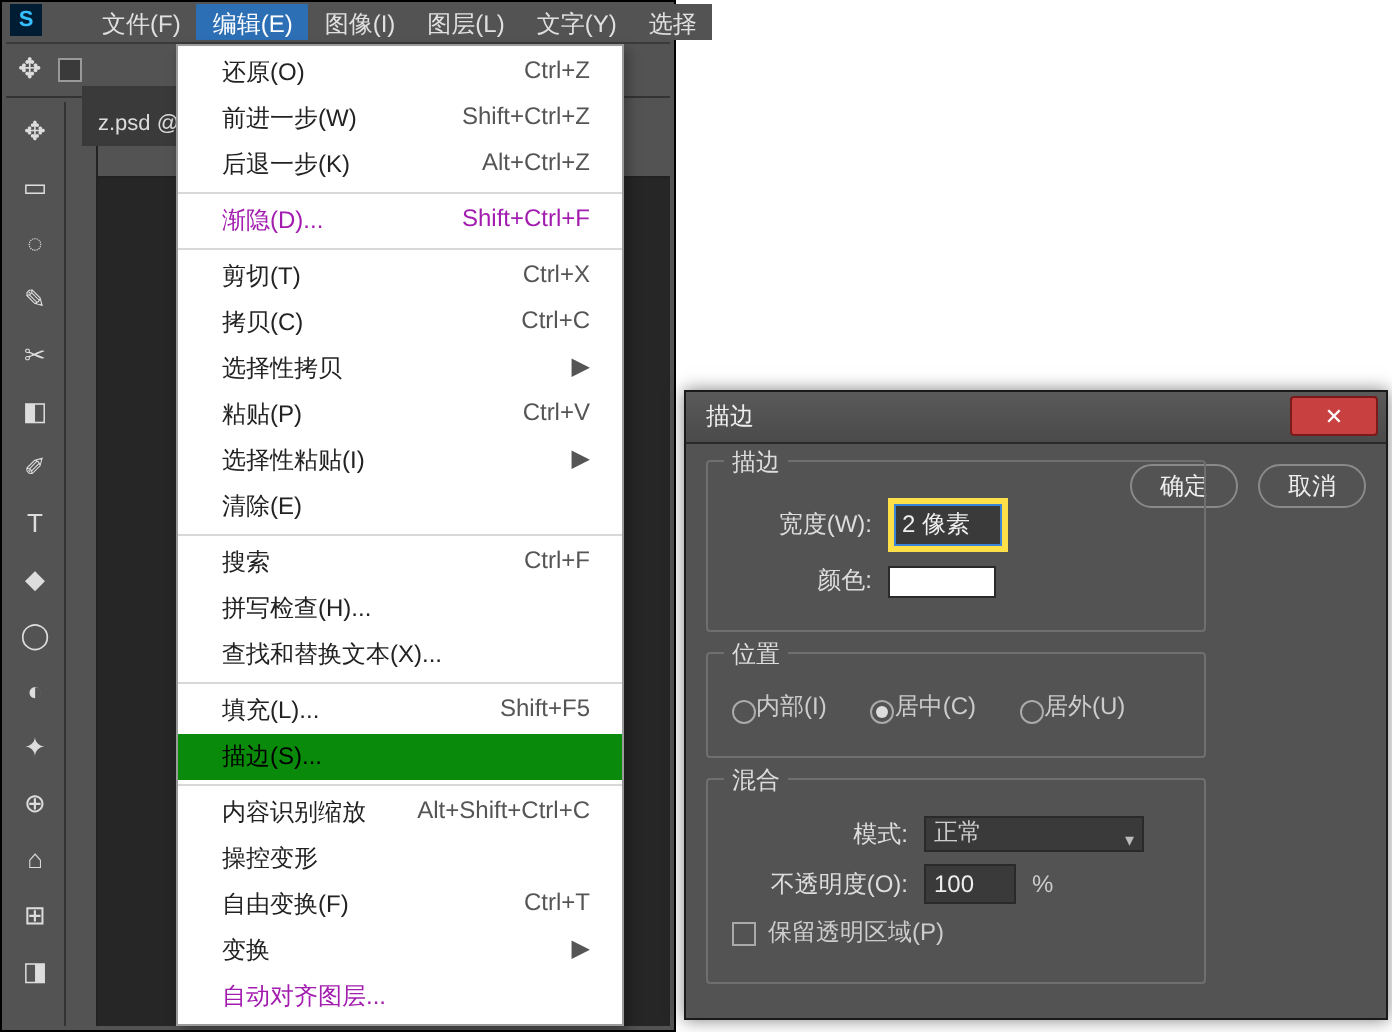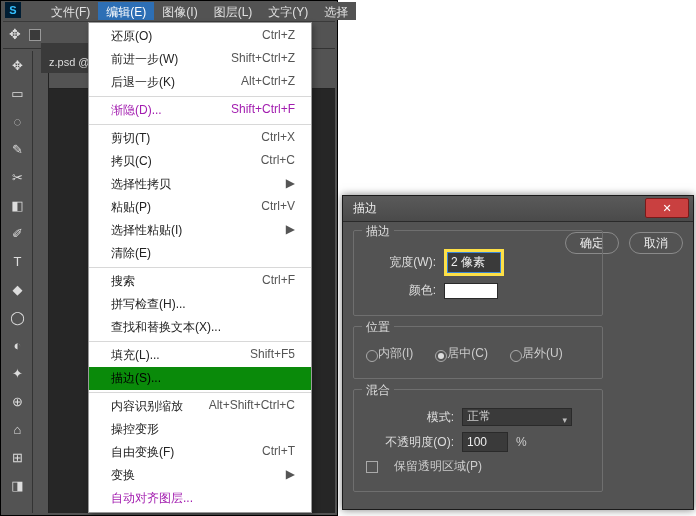--- a/index.html
+++ b/index.html
@@ -43,21 +43,21 @@
   .row{display:flex;align-items:center;gap:8px;margin:6px 0}
   .row .lab{width:70px;text-align:right;color:#ddd}
   .inp{background:#3a3a3a;border:1px solid #2a2a2a;color:#eee;padding:2px 4px;width:60px}
   .inp.sel{border:3px solid #fde047;box-shadow:0 0 0 1px #3a84d6 inset}
   .swatch{width:54px;height:16px;background:#fff;border:1px solid #2a2a2a}
   .radio{display:flex;align-items:flex-end;gap:0;margin-right:14px}
   .radio i{width:12px;height:12px;border-radius:50%;border:1px solid #aaa;display:inline-block;position:relative}
   .radio.on i:after{content:"";position:absolute;left:2px;top:2px;width:6px;height:6px;border-radius:50%;background:#ddd}
   .select{background:#3a3a3a;border:1px solid #2a2a2a;width:110px;height:18px;display:flex;align-items:flex-end;justify-content:space-between;padding:0 4px}
   .select .arr{font-size:9px;color:#bbb}
-  .chkbox{display:flex;align-items:center;gap:16px}
+  .chkbox{display:flex;align-items:center;gap:6px}
   .chkbox i{width:12px;height:12px;border:1px solid #aaa;display:inline-block}
   .btns{position:absolute;right:0;top:2px;display:flex;gap:10px}
   .btn{width:54px;height:22px;border:1px solid #8a8a8a;border-radius:11px;display:flex;align-items:center;justify-content:center;color:#eee;background:#535353}
 </style>
 </head>
 <body>
 
 <div class="ps">
   <div class="ps-logo">S</div>
   <div class="menubar">

